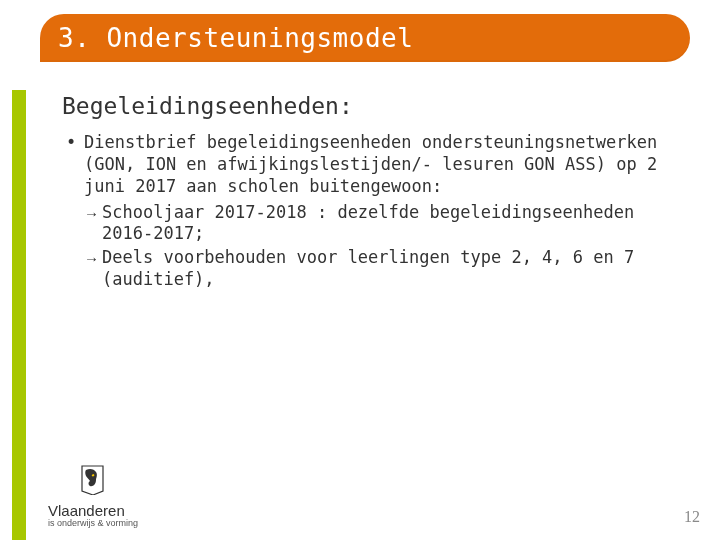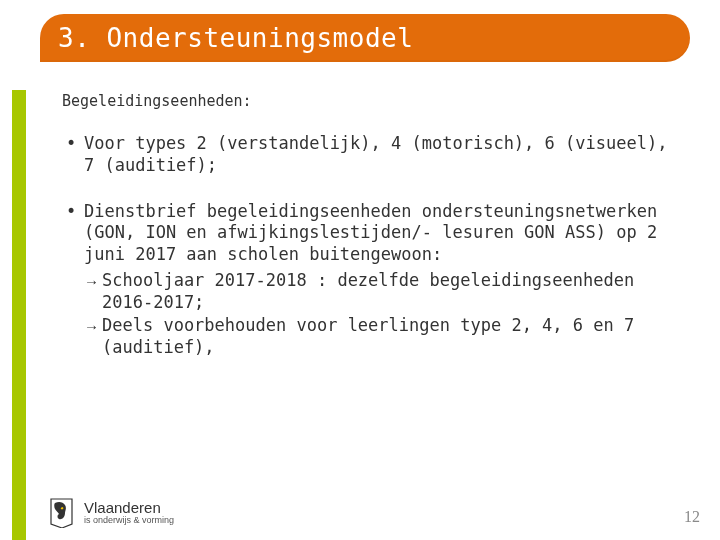--- a/index.html
+++ b/index.html
@@ -48,22 +48,22 @@
   .content {
     position: absolute;
     left: 62px;
     right: 40px;
     top: 92px;
     font-size: 17px;
     line-height: 1.28;
   }
 
   .subheading {
-    font-size: 15px;
-    margin: 0 0 22px 0;
+    font-size: 23px;
+    margin: 0 0 11px 0;
   }
 
   ul.bullets {
     list-style: none;
     margin: 0 0 24px 0;
     padding: 0;
   }
   ul.bullets > li {
     position: relative;
     padding-left: 22px;
@@ -105,20 +105,21 @@
   }
 
   
   .logo {
     position: absolute;
     left: 48px;
     bottom: 12px;
     display: flex;
     align-items: center;
     gap: 8px;
+    flex-direction: column;
   }
   .logo svg { display: block; }
   .logo .brand {
     font-family: Arial, Helvetica, sans-serif;
     color: #333;
     line-height: 1.05;
   }
   .logo .brand .l1 { font-size: 15px; font-weight: 500; }
   .logo .brand .l2 { font-size: 9px;  color: #555; text-align: right; }
 </style>
@@ -130,23 +131,20 @@
 </div>
 
 <div class="left-bar">
   
 </div>
 
 <div class="content">
   <div class="subheading">Begeleidingseenheden:</div>
 
   <ul class="bullets">
-    <li>
-      <span>Voor types 2 (verstandelijk), 4 (motorisch), 6 (visueel), 7 (auditief);</span>
-    </li>
     <li>
       <span>Dienstbrief begeleidingseenheden ondersteuningsnetwerken (GON, ION en afwijkingslestijden/- lesuren GON ASS) op 2 juni 2017 aan scholen buitengewoon:</span>
       <div class="sub-items">
         <div class="sub">
           <span class="arrow">→</span>
           <span>Schooljaar 2017-2018 : dezelfde begeleidingseenheden 2016-2017;</span>
         </div>
         <div class="sub">
           <span class="arrow">→</span>
           <span>Deels voorbehouden voor leerlingen type 2, 4, 6 en 7 (auditief),</span>

